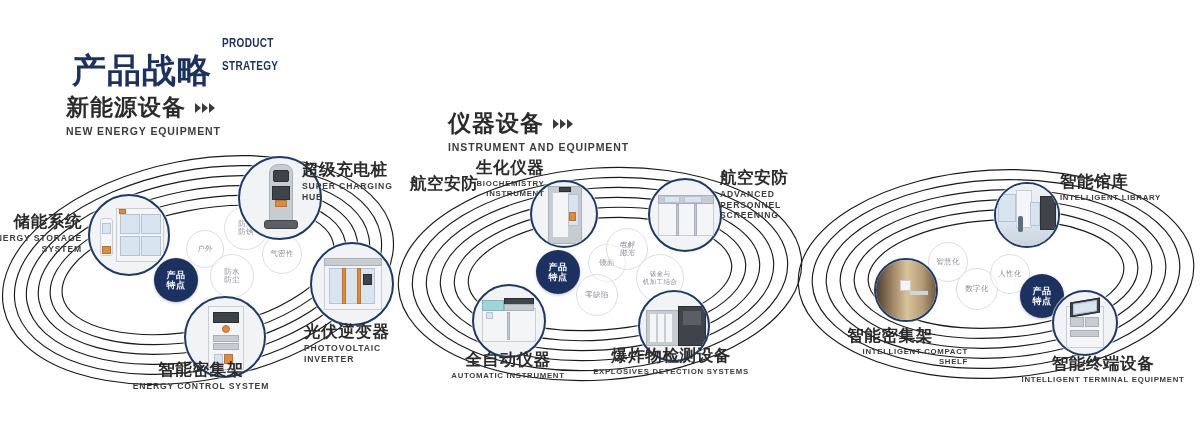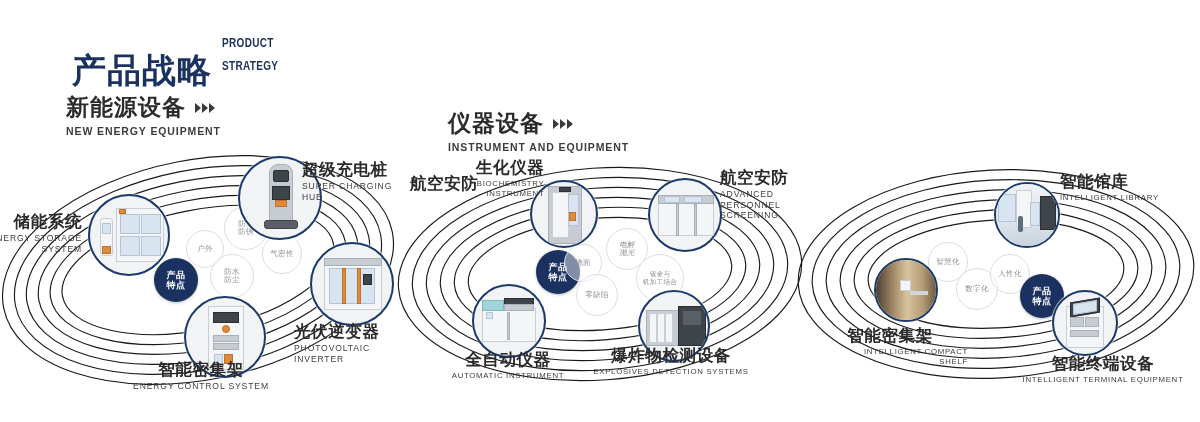--- a/index.html
+++ b/index.html
@@ -70,21 +70,21 @@
     position:absolute;border-radius:50%;
     background:#1b3260;color:#fff;font-weight:bold;
     display:flex;align-items:center;justify-content:center;text-align:center;
     font-size:9px;line-height:10px;letter-spacing:.5px;
     box-shadow:0 1px 3px rgba(0,0,0,.25);
   }
 
   
   .lbl{position:absolute;}
   .lbl .cn{font-size:16.5px;font-weight:bold;color:#2b2b2b;letter-spacing:.6px;line-height:1.15;white-space:nowrap;}
-  .lbl .en{font-size:8.6px;font-weight:normal;color:#3c3c3c;letter-spacing:.85px;line-height:1.25;margin-top:2px;}
+  .lbl .en{font-size:8.6px;font-weight:bold;color:#3c3c3c;letter-spacing:.85px;line-height:1.25;margin-top:2px;}
   .lbl.r{text-align:right;}
   .lbl.c{text-align:center;}
   .lbl .en.sm{font-size:7.8px;letter-spacing:.7px;}
   .bx{position:absolute;background:#dfe2e6;border:1px solid #b9bdc4;}
   .bx.d{background:#3f434a;border-color:#2b2e33;}
   .bx.m{background:#c7ccd2;border-color:#aab0b7;}
   .bx.w{background:#f4f5f7;border-color:#c9ced4;}
   .bx.blu{background:#d8e4ef;border-color:#b3c4d6;}
   .bx.or{background:#e08a3c;border-color:#c0712c;}
   .bx.tl{background:#9fd4d8;border-color:#7fb7bc;}
@@ -188,21 +188,21 @@
         <div class="bx w" style="left:12px;top:18px;width:56px;height:46px;"></div>
         <div class="bx m" style="left:12px;top:14px;width:56px;height:6px;"></div>
         <div class="bx blu" style="left:17px;top:24px;width:12px;height:34px;"></div>
         <div class="bx blu" style="left:32px;top:24px;width:12px;height:34px;"></div>
         <div class="bx blu" style="left:47px;top:24px;width:14px;height:34px;"></div>
         <div class="bx or" style="left:30px;top:24px;width:2px;height:34px;"></div>
         <div class="bx or" style="left:45px;top:24px;width:2px;height:34px;"></div>
         <div class="bx d" style="left:51px;top:30px;width:7px;height:9px;"></div>
       </div>
     </div>
-    <div class="lbl" style="left:292px;top:172px;">
+    <div class="lbl" style="left:302px;top:172px;">
       <div class="cn">光伏逆变器</div>
       <div class="en">PHOTOVOLTAIC INVERTER</div>
     </div>
 
     <div class="node" style="left:182px;top:146px;width:78px;height:78px;">
       <div class="ph">
         <div class="bx w" style="left:22px;top:8px;width:34px;height:62px;"></div>
         <div class="bx d" style="left:27px;top:14px;width:24px;height:9px;"></div>
         <div class="bx or" style="left:36px;top:27px;width:6px;height:6px;border-radius:50%;"></div>
         <div class="bx m" style="left:27px;top:37px;width:24px;height:5px;"></div>
@@ -225,21 +225,21 @@
         <ellipse cx="200" cy="124" rx="160" ry="76" transform="rotate(-4 200 124)"></ellipse>
         <ellipse cx="200" cy="124" rx="174" ry="86" transform="rotate(-4 200 124)"></ellipse>
         <ellipse cx="200" cy="124" rx="188" ry="96" transform="rotate(-4 200 124)"></ellipse>
         <ellipse cx="200" cy="124" rx="202" ry="106" transform="rotate(-4 200 124)"></ellipse>
       </g>
     </svg>
 
     <div class="core" style="left:136px;top:100px;width:44px;height:44px;">
       <span><span>产品</span><br><span>特点</span></span>
     </div>
-    <div class="feat" style="left:164px;top:94px;width:36px;height:36px;">镜面</div>
+    <div class="feat" style="left:188px;top:94px;width:36px;height:36px;">镜面</div>
     <div class="feat" style="left:206px;top:78px;width:40px;height:40px;white-space:pre-line;font-style:italic;">电解
 抛光</div>
     <div class="feat" style="left:176px;top:124px;width:40px;height:40px;">零缺陷</div>
     <div class="feat wide" style="left:236px;top:104px;width:46px;height:46px;white-space:pre-line;">钣金与
 机加工结合</div>
 
     <div class="node" style="left:130px;top:30px;width:64px;height:64px;">
       <div class="ph">
         <div class="bx m" style="left:16px;top:4px;width:32px;height:56px;"></div>
         <div class="bx w" style="left:20px;top:10px;width:15px;height:44px;"></div>

